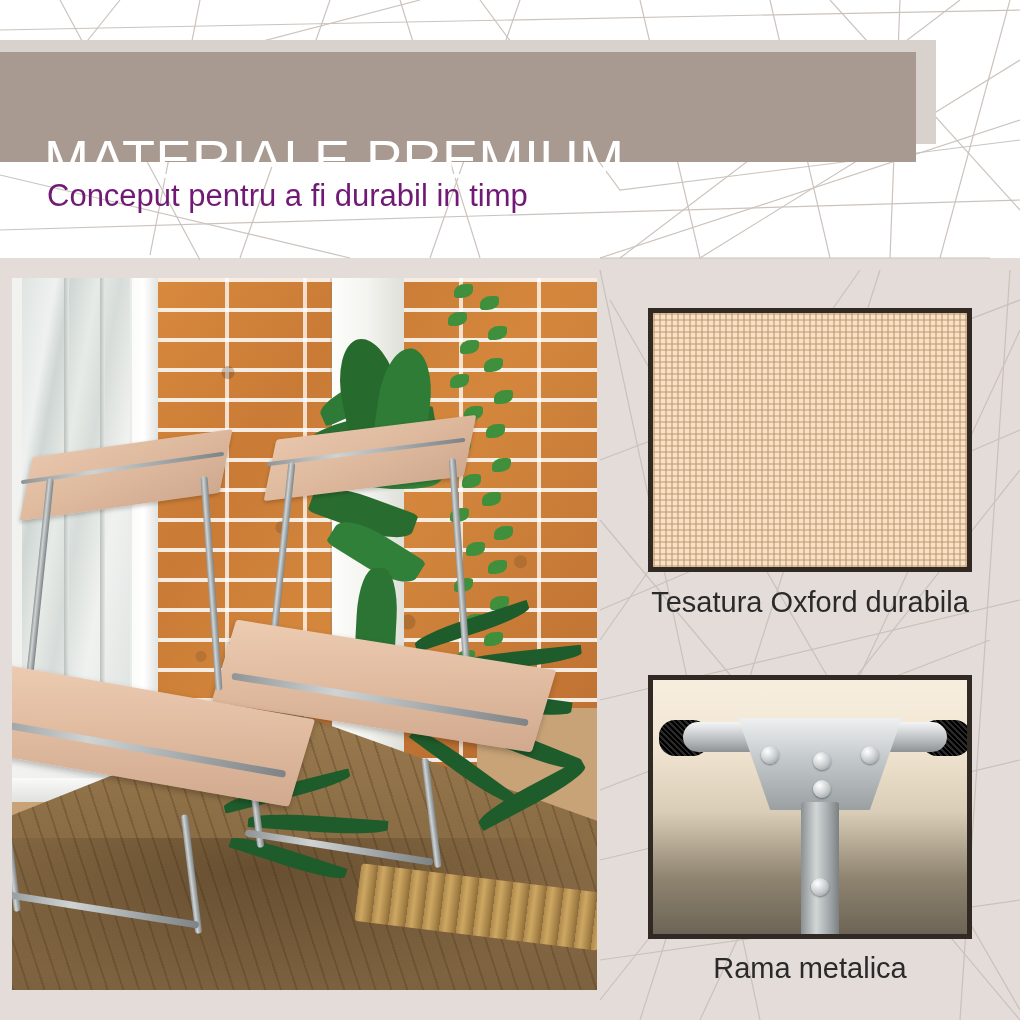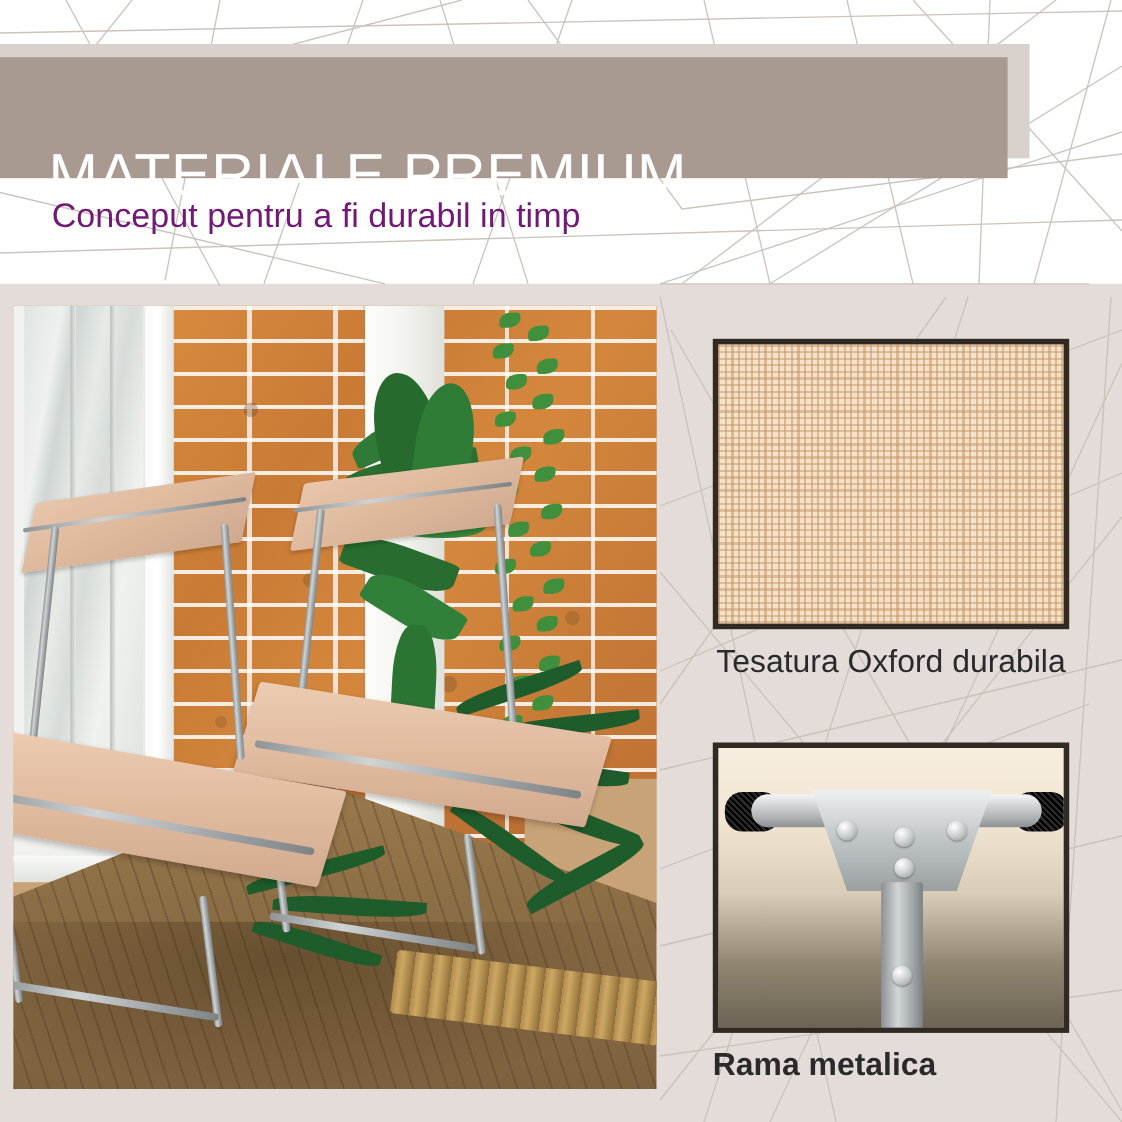--- a/index.html
+++ b/index.html
@@ -258,24 +258,24 @@
     border: 5px solid #312a24;
     box-sizing: border-box;
     overflow: hidden;
     background: linear-gradient(180deg,
       #f7eedf 0%, #f2e6d2 26%, #d9cdb8 52%, #8f846f 78%, #6d6456 100%);
   }
   .frame-caption {
     position: absolute;
     left: 648px; top: 952px;
     width: 324px;
+    text-align: center;
     font-size: 29px;
     color: #2a2a2a;
     white-space: nowrap;
-    font-weight: bold;
   }
 
   
   .mb { position: absolute; }
   .mb-bar {
     left: 30px; top: 42px;
     width: 264px; height: 30px;
     background: linear-gradient(180deg,#f4f5f6,#b9bdbf 60%,#8d9295);
     border-radius: 15px;
   }

